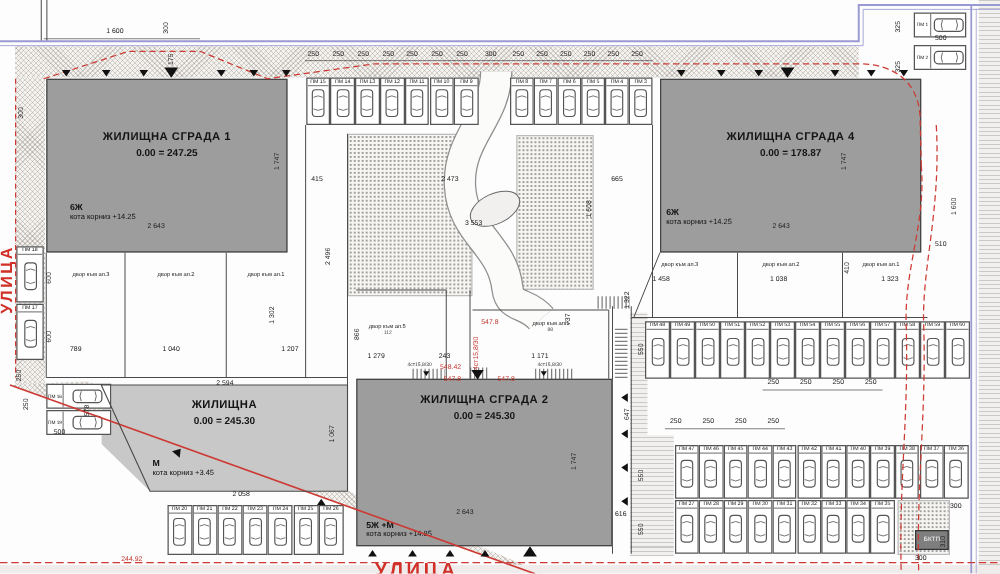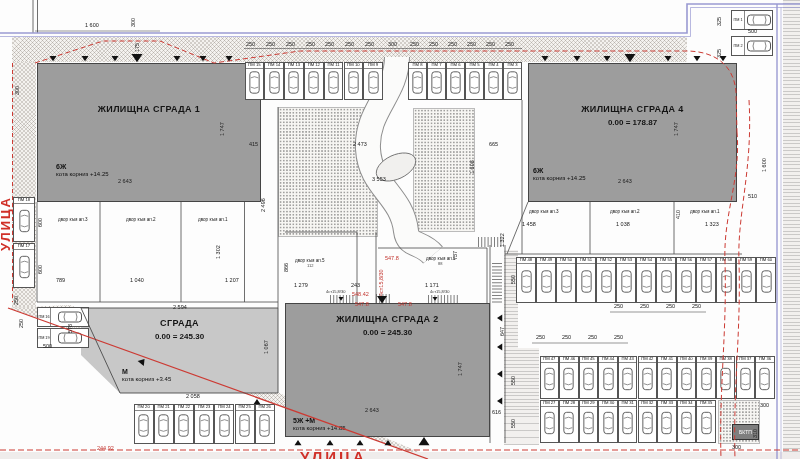--- a/index.html
+++ b/index.html
@@ -86,23 +86,24 @@
       <line x1="610" y1="312" x2="706" y2="312" stroke="#333" stroke-width="0.5"></line>
       <line x1="532" y1="343" x2="628" y2="343" stroke="#333" stroke-width="0.5"></line>
       <line x1="35" y1="31" x2="160" y2="31" stroke="#333" stroke-width="0.5"></line>
       <line x1="330" y1="300" x2="356" y2="300" stroke="#555" stroke-width="10" stroke-dasharray="1,2.2" opacity="0.75"></line>
       <line x1="376" y1="299" x2="392" y2="299" stroke="#555" stroke-width="10" stroke-dasharray="1,2.2" opacity="0.75"></line>
       <line x1="428" y1="300" x2="458" y2="300" stroke="#555" stroke-width="10" stroke-dasharray="1,2.2" opacity="0.75"></line>
       <line x1="478" y1="242" x2="504" y2="242" stroke="#555" stroke-width="10" stroke-dasharray="1,2.2" opacity="0.75"></line>
       <line x1="497" y1="263" x2="497" y2="303" stroke="#555" stroke-width="10" stroke-dasharray="1,2.2" opacity="0.75"></line>
     </svg>
 
-  <div class="bldg" style="left:37px;top:63px;width:224px;height:139px;">
+  <div class="bldg" style="left:37px;top:63px;width:193px;height:139px;">
     <div class="lbl" style="top:40px;">
       <div class="title">ЖИЛИЩНА СГРАДА 1</div>
+      <div class="level">0.00 = 247.25</div>
     </div>
     <div class="corner" style="left:18px;top:99px;">
       <b>6Ж</b><br><span>кота корниз  +14.25</span>
     </div>
   </div>
 
   <div class="bldg" style="left:528px;top:63px;width:209px;height:139px;">
     <div class="lbl" style="top:40px;">
       <div class="title">ЖИЛИЩНА СГРАДА 4</div>
       <div class="level">0.00 = 178.87</div>
@@ -117,21 +118,21 @@
       <div class="title">ЖИЛИЩНА СГРАДА 2</div>
       <div class="level">0.00 = 245.30</div>
     </div>
     <div class="corner" style="left:7px;top:113px;">
       <b>5Ж +М</b><br><span>кота корниз  +14.85</span>
     </div>
   </div>
 
   <div class="bldg shopfill" style="left:81px;top:308px;width:197px;height:85px;clip-path:polygon(0 0,197px 0,197px 85px,39px 85px,0 47px);">
     <div class="lbl" style="top:10px;">
-      <div class="title">СГРАДА</div>
+      <div class="title">ЖИЛИЩНА</div>
       <div class="level">0.00 = 245.30</div>
     </div>
     <div class="corner" style="left:41px;top:60px;">
       <b>М</b><br><span>кота корниз  +3.45</span>
     </div>
   </div>
 
   <div class="bktp">БКТП</div>
 
   <div id="stalls">

